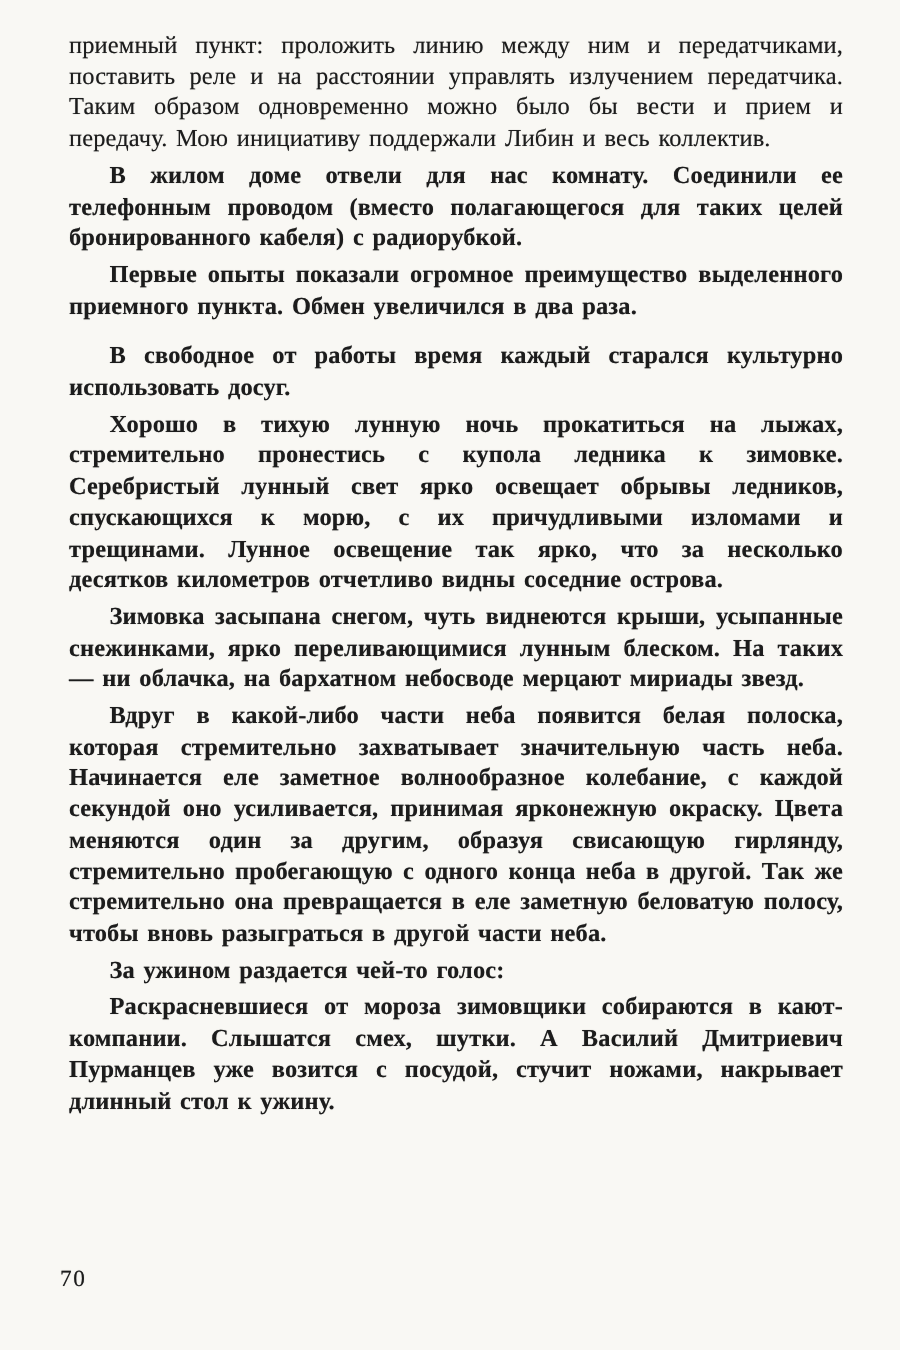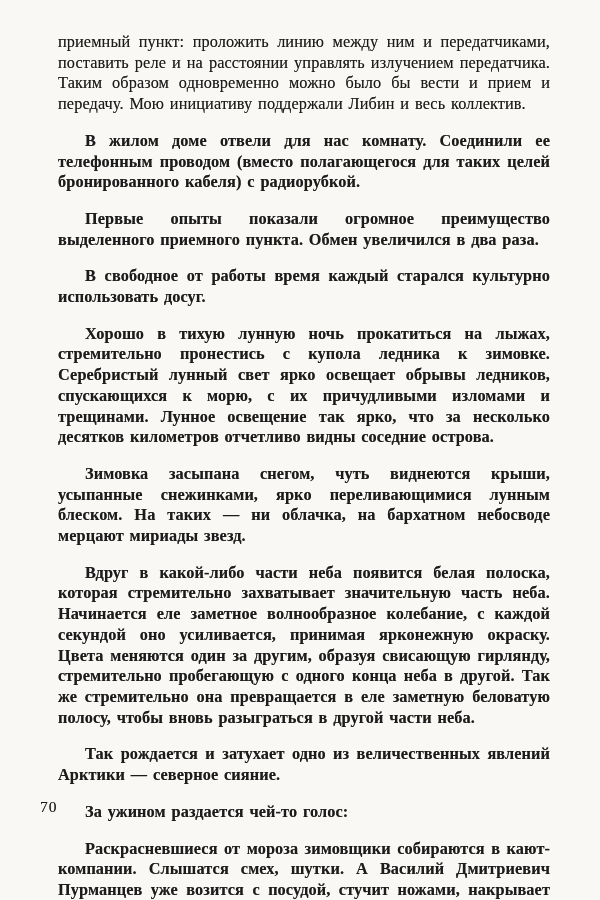--- a/index.html
+++ b/index.html
@@ -17,55 +17,54 @@
     position: absolute;
     inset: 0;
   }
   .text-block {
     position: absolute;
     left: 42px;
     top: 16px;
     width: 524px;
   }
   .para {
-    margin: 16px;
+    margin: 4px;
     text-align: justify;
     font-size: 16.3px;
     line-height: 20.7px;
     word-spacing: 1.6px;
     letter-spacing: 0.1px;
     text-shadow: 0 0 0.5px rgba(20,20,20,0.55);
     hyphens: none;
   }
   .para.indent {
     text-indent: 27px;
     font-weight: bold;
   }
   .para.section-break {
     margin-top: 13px;
   }
   .page-number {
     position: absolute;
     left: 40px;
-    top: 798px;
+    top: 844px;
     font-size: 15.5px;
     letter-spacing: 1px;
     text-shadow: 0 0 0.5px rgba(20,20,20,0.55);
   }
 </style>
 </head>
 <body style="background: rgb(249, 248, 244); color: rgb(28, 28, 28);">
 
 <div class="page">
   <div class="text-block" id="text-block">
       <p class="para">приемный пункт: проложить линию между ним и передатчиками, поставить реле и на расстоянии управлять излучением передатчика. Таким образом одновременно можно было бы вести и прием и передачу. Мою инициативу поддержали Либин и весь коллектив.</p>
       <p class="para indent">В жилом доме отвели для нас комнату. Соединили ее телефонным проводом (вместо полагающегося для таких целей бронированного кабеля) с радиорубкой.</p>
       <p class="para indent">Первые опыты показали огромное преимущество выделенного приемного пункта. Обмен увеличился в два раза.</p>
       <p class="para indent section-break">В свободное от работы время каждый старался культурно использовать досуг.</p>
       <p class="para indent">Хорошо в тихую лунную ночь прокатиться на лыжах, стремительно пронестись с купола ледника к зимовке. Серебристый лунный свет ярко освещает обрывы ледников, спускающихся к морю, с их причудливыми изломами и трещинами. Лунное освещение так ярко, что за несколько десятков километров отчетливо видны соседние острова.</p>
       <p class="para indent">Зимовка засыпана снегом, чуть виднеются крыши, усыпанные снежинками, ярко переливающимися лунным блеском. На таких — ни облачка, на бархатном небосводе мерцают мириады звезд.</p>
       <p class="para indent">Вдруг в какой-либо части неба появится белая полоска, которая стремительно захватывает значительную часть неба. Начинается еле заметное волнообразное колебание, с каждой секундой оно усиливается, принимая ярконежную окраску. Цвета меняются один за другим, образуя свисающую гирлянду, стремительно пробегающую с одного конца неба в другой. Так же стремительно она превращается в еле заметную беловатую полосу, чтобы вновь разыграться в другой части неба.</p>
-      <p class="para indent">Так рождается и затухает одно из величественных явлений Арктики — северное сияние.</p>
       <p class="para indent">За ужином раздается чей-то голос:</p>
       <p class="para indent">Раскрасневшиеся от мороза зимовщики собираются в кают-компании. Слышатся смех, шутки. А Василий Дмитриевич Пурманцев уже возится с посудой, стучит ножами, накрывает длинный стол к ужину.</p>
     </div>
   <div class="page-number">70</div>
 </div>
 
 </body></html>

